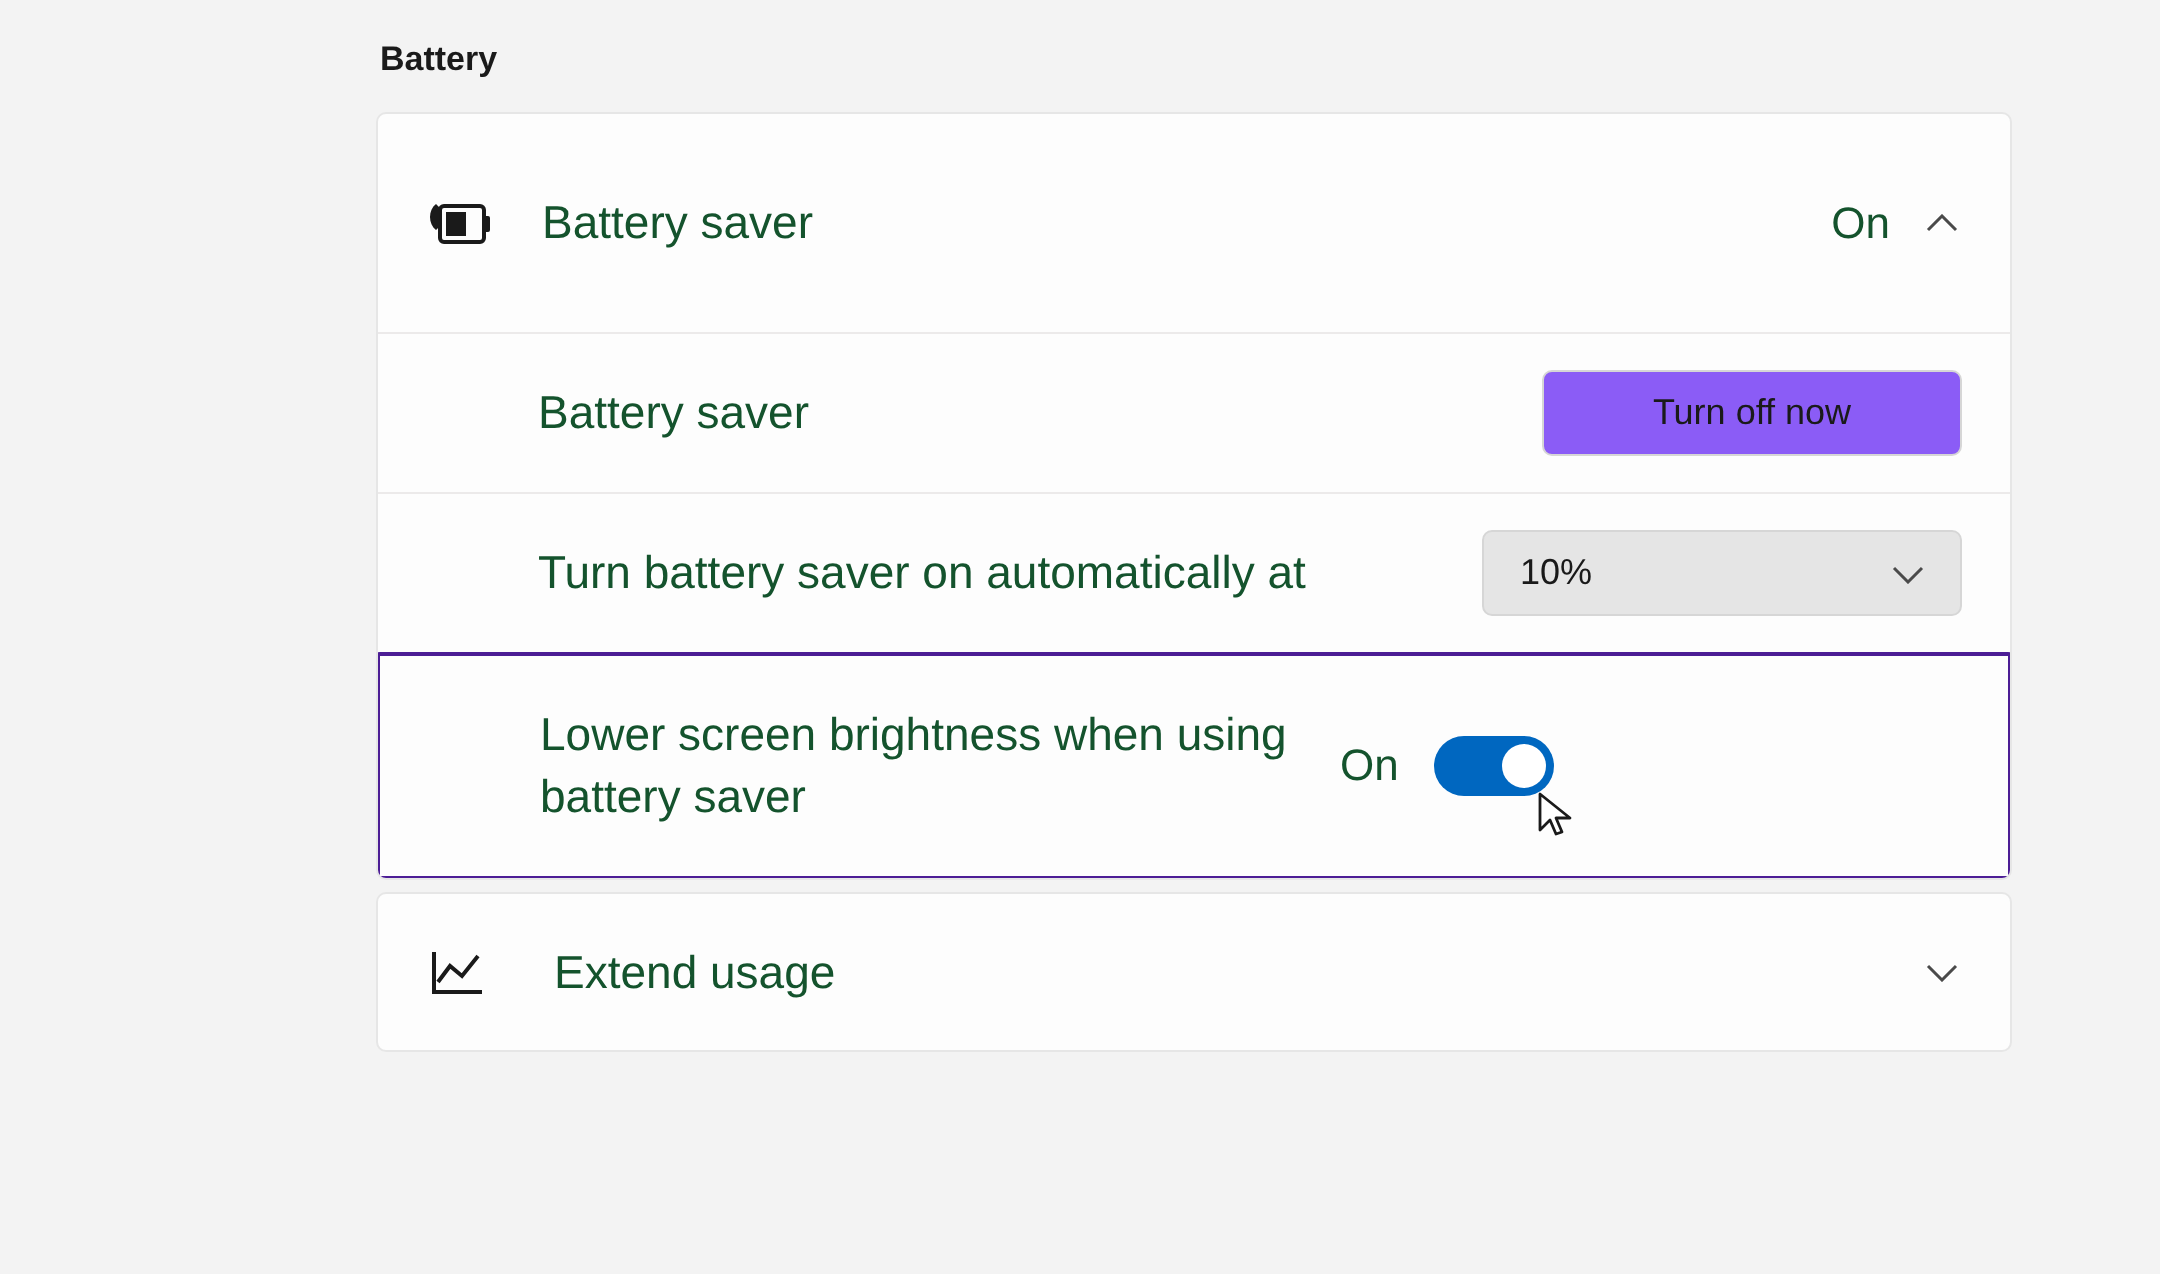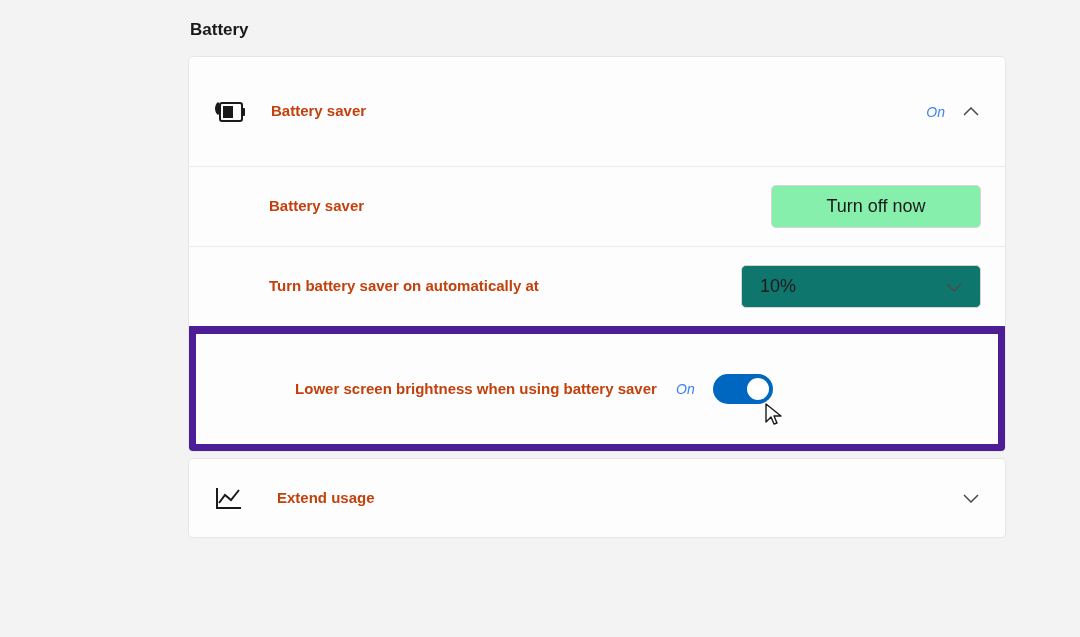--- a/index.html
+++ b/index.html
@@ -57,84 +57,82 @@
       flex-shrink: 0;
     }
     .text-block {
       flex: 1;
       padding-left: 24px;
     }
     .header-row .text-block {
       padding-left: 18px;
     }
     .row-title {
-      font-size: 15px;
-      font-weight: 700;
-      color: #c2410c;
+      font-size: 23px;
+      font-weight: 400;
+      color: #14532d;
       line-height: 1.35;
     }
     .row-subtitle {
       font-size: 17px;
       color: #5f5f5f;
       line-height: 1.35;
       margin-top: 2px;
       max-width: 520px;
     }
     .trailing {
       display: flex;
       align-items: center;
       gap: 16px;
       flex-shrink: 0;
     }
     .status-text {
-      font-size: 14px;
-      color: #3b82f6;
-      font-style: italic;
+      font-size: 22px;
+      color: #14532d;
     }
     .chevron {
       width: 20px;
       height: 20px;
       display: flex;
       align-items: center;
       justify-content: center;
       color: #4a4a4a;
     }
     .btn {
-      background: #86efac;
+      background: #8b5cf6;
       border: 1px solid #d6d6d6;
       border-radius: 5px;
       padding: 10px 30px;
       font-size: 18px;
       font-family: inherit;
       color: #1a1a1a;
       cursor: pointer;
       min-width: 210px;
       text-align: center;
     }
     .select {
-      background: #0f766e;
+      background: #e5e5e5;
       border: 1px solid #d6d6d6;
       border-radius: 5px;
       padding: 10px 18px;
       font-size: 18px;
       color: #1a1a1a;
       cursor: pointer;
       min-width: 240px;
       display: flex;
       align-items: center;
       justify-content: space-between;
     }
     .select .chev-down {
       color: #4a4a4a;
     }
     .highlight-box {
-      border: 8px solid #4c1d95;
+      border: 2px solid #4c1d95;
       border-radius: 2px;
       margin: -1px;
-      text-align: center;
     }
     .toggle-wrap {
       display: flex;
       align-items: center;
       gap: 18px;
       position: relative;
     }
     .toggle {
       width: 60px;
       height: 30px;

